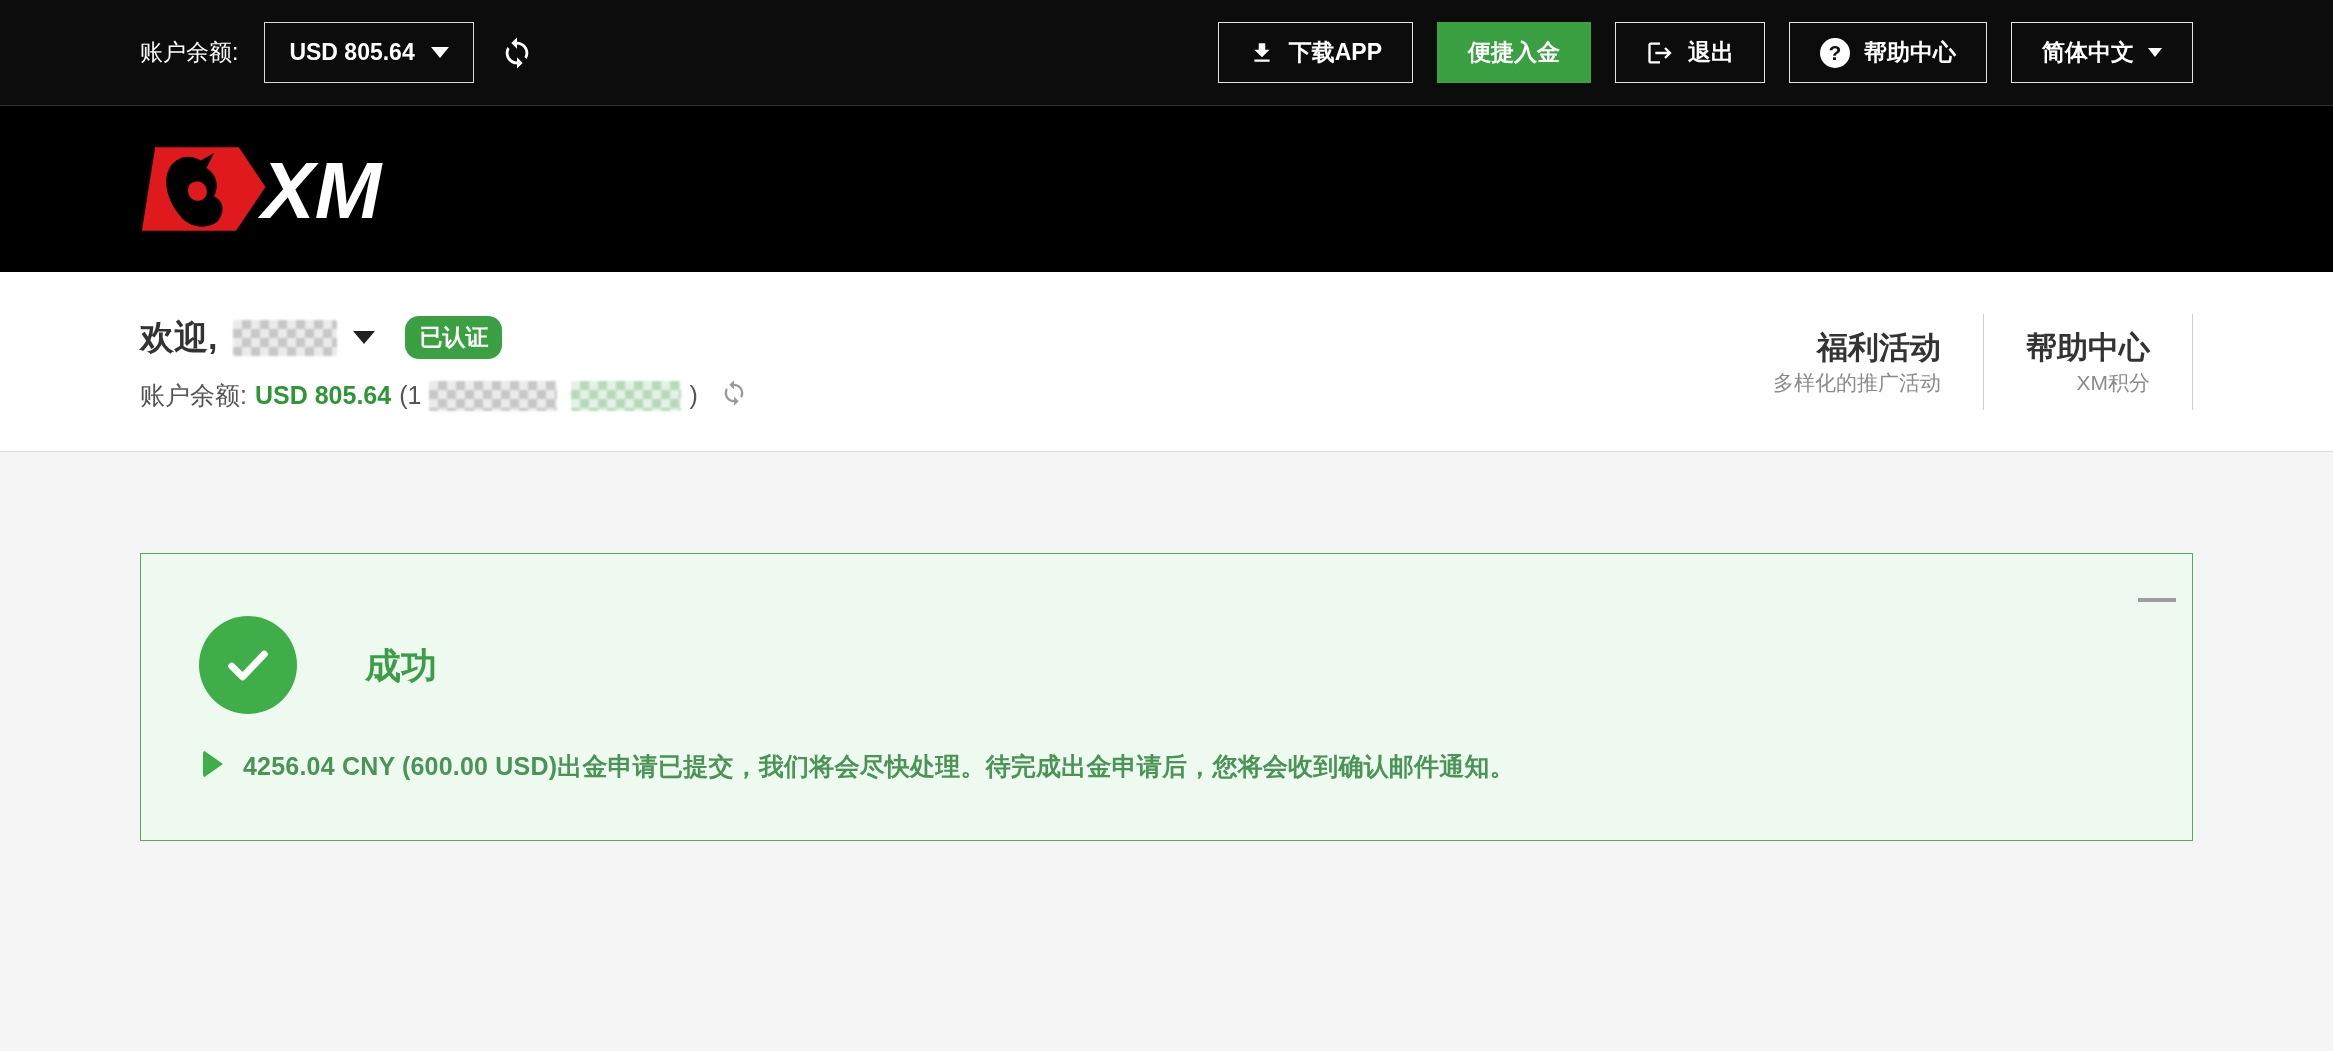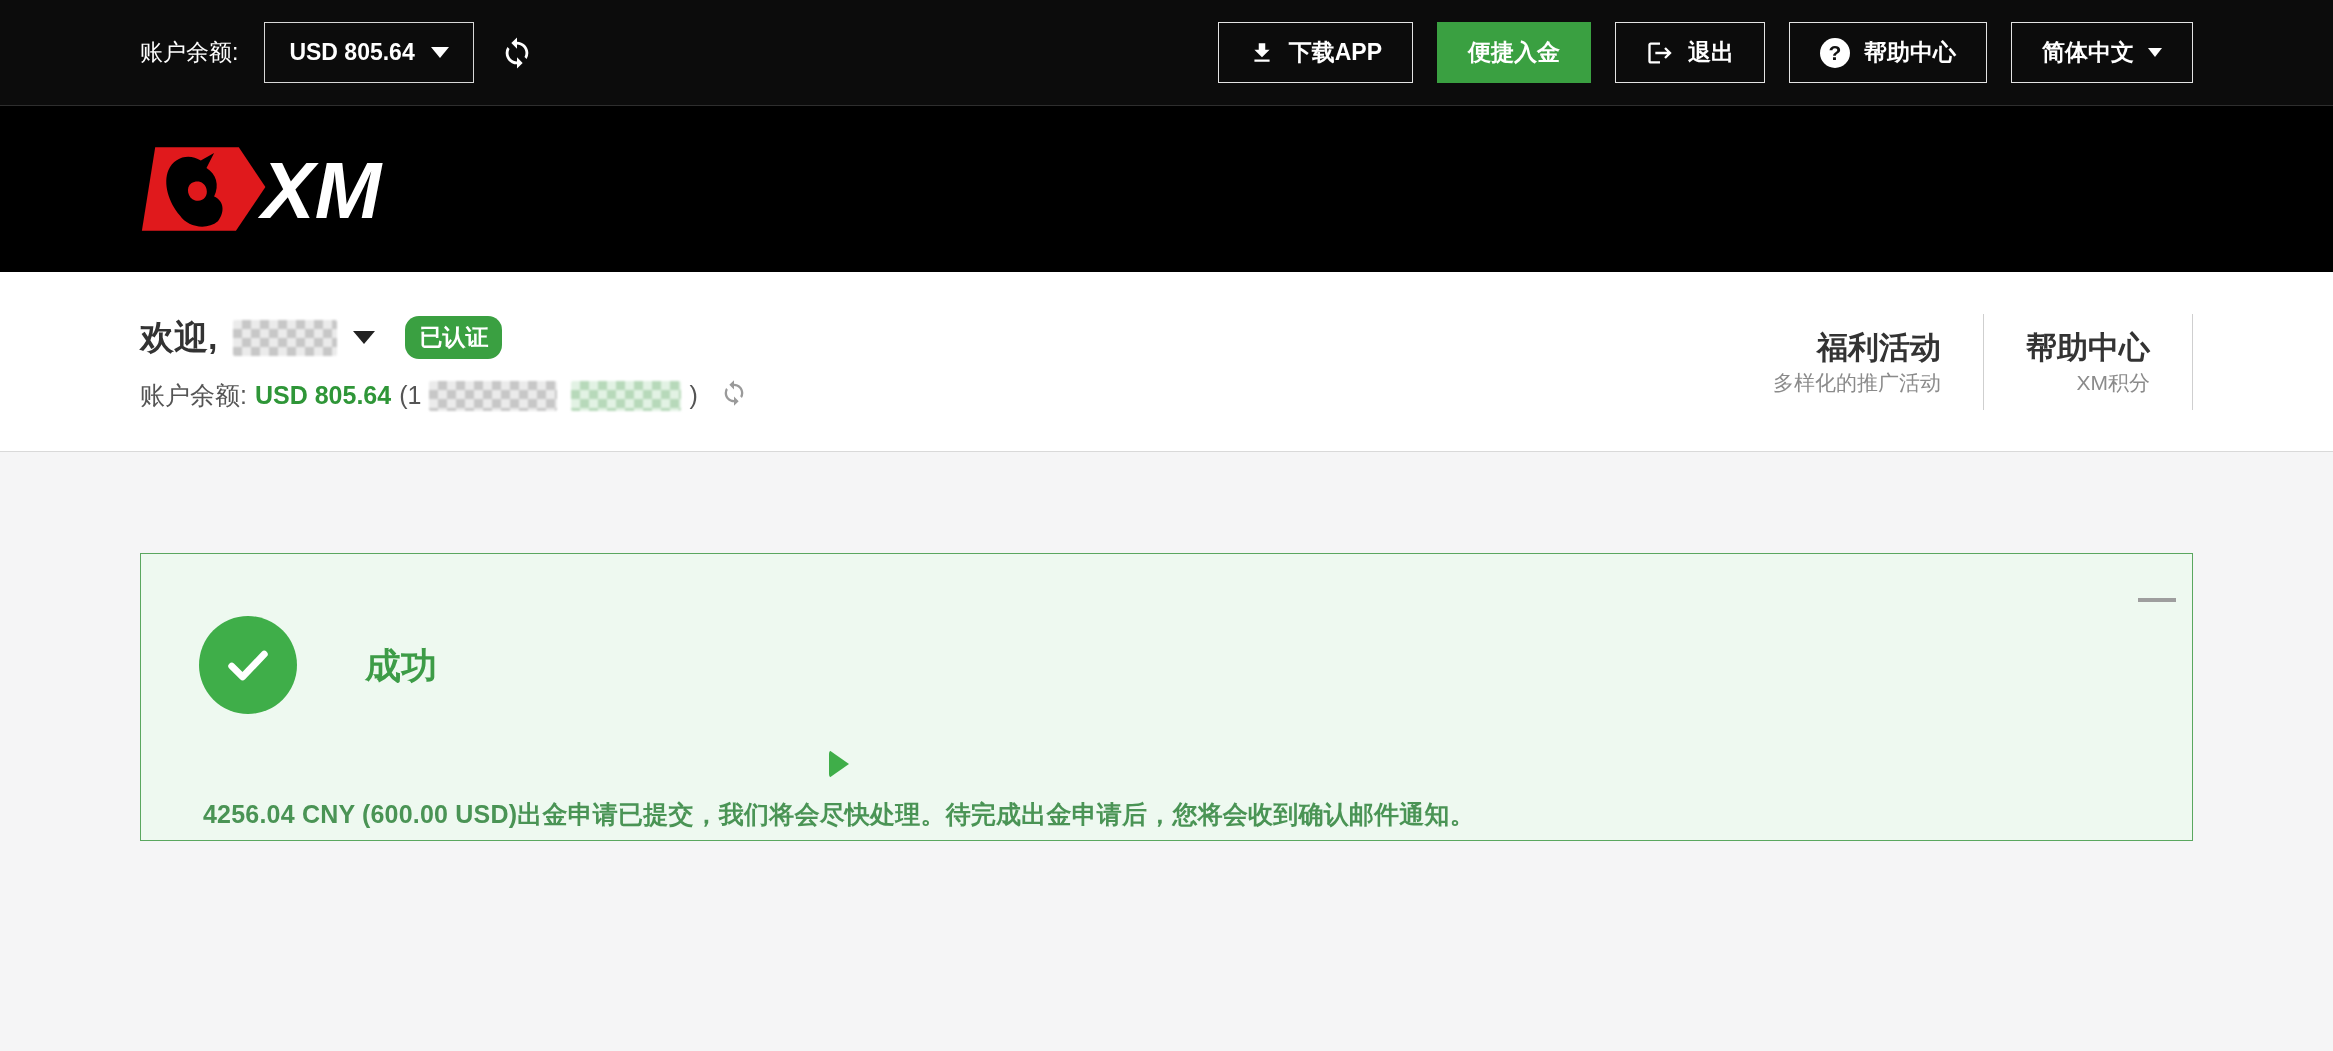--- a/index.html
+++ b/index.html
@@ -98,21 +98,21 @@
   .main { position:relative; height:599px; }
   .success-box {
     position:relative; width:2053px; margin:101px auto 0; height:288px;
     background:#eef9f0; border:1px solid #5aa75f;
   }
   .check-circle {
     position:absolute; left:58px; top:62px; width:98px; height:98px; border-radius:50%;
     background:#3fae49; display:flex; align-items:center; justify-content:center;
   }
   .success-title { position:absolute; left:224px; top:88px; font-size:36px; font-weight:bold; color:#3d9c47; }
-  .success-msg { position:absolute; left:62px; top:196px; display:flex; align-items:center; gap:20px;flex-direction:column; }
+  .success-msg { position:absolute; left:62px; top:196px; display:flex; gap:20px; }
   .msg-bullet {
     width:0; height:0; border-top:14px solid transparent; border-bottom:14px solid transparent;
     border-left:20px solid #3fae49; border-radius:4px;
   }
   .msg-text { font-size:25px; color:#4a9455; font-weight:bold; letter-spacing:0.2px; }
   .collapse-dash { position:absolute; right:16px; top:44px; width:38px; height:4px; background:#9e9e9e; cursor:pointer; }
 </style>
 </head>
 <body>
 

